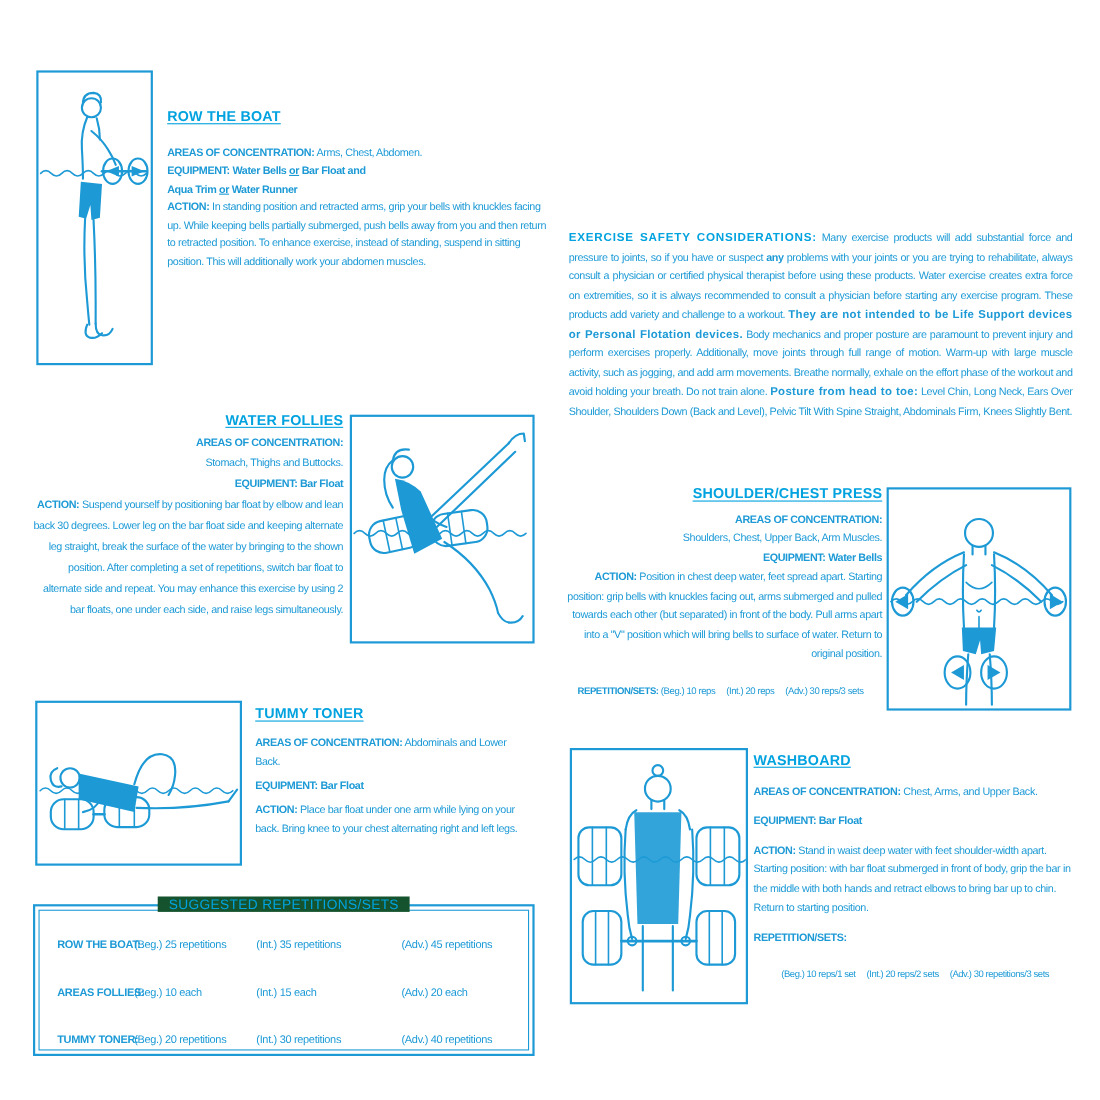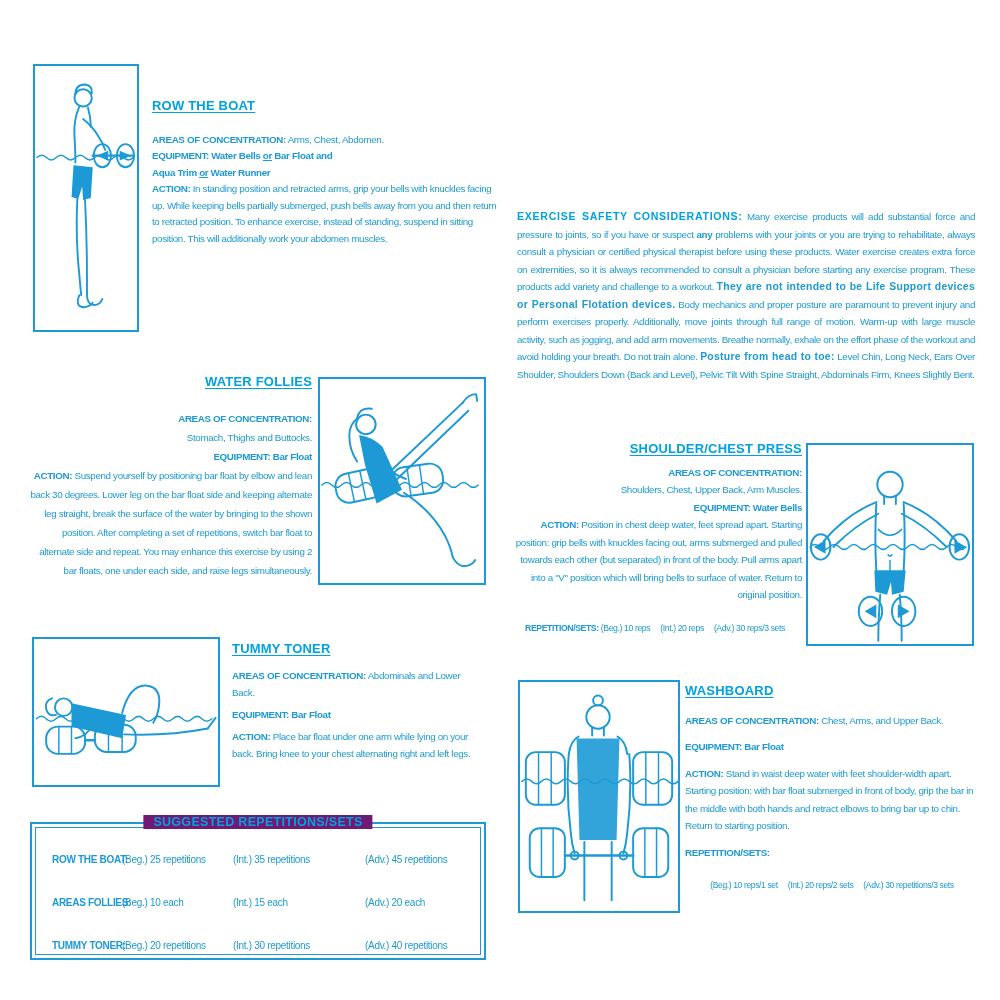--- a/index.html
+++ b/index.html
@@ -22,21 +22,21 @@
   #rtb-illus { left:33px; top:64px; width:106px; height:268px; }
   #rtb-text  { left:152px; top:62px; width:352px; line-height:16.5px; }
   #rtb-text .title { margin-bottom:17px;margin-top:36px; }
 
   #safety { left:517px; top:208px; width:458px; line-height:17.5px; text-align:justify; }
   .safety-label { font-weight:bold; font-size:10.6px; letter-spacing:0.7px; color:var(--header); }
   .emph { font-weight:bold; font-size:10.4px; letter-spacing:0.3px; }
   .emph-sm { font-weight:bold; }
 
   #wf-text  { left:28px; top:372px; width:284px; line-height:19px; text-align:right; }
-  #wf-text .title { margin-bottom:18px; }
+  #wf-text .title { margin-bottom:2px; }
   #wf-illus { left:318px; top:377px; width:168px; height:208px; }
 
   #scp-text  { left:508px; top:440px; width:294px; line-height:17.5px; text-align:right; }
   #scp-text .title { margin-bottom:6px; }
   #scp-illus { left:806px; top:443px; width:168px; height:203px; }
   .reps-line { text-align:center; white-space:nowrap; font-size:8.7px; letter-spacing:-0.4px; margin-top:16px; }
   .reps-line .gap { margin-left:10px; }
 
   #tt-illus { left:32px; top:637px; width:188px; height:150px; }
   #tt-text  { left:232px; top:640px; width:250px; line-height:17px; }
@@ -46,21 +46,21 @@
   #wb-illus { left:518px; top:680px; width:162px; height:233px; }
   #wb-text  { left:685px; top:682px; width:294px; line-height:17.5px; }
   #wb-text .title { margin-bottom:12px; }
   #wb-text .ln { margin-bottom:9px; }
   #wb-text .reps-line { font-size:8.6px; }
 
   .tbl { position:absolute; left:30px; top:822px; width:456px; height:138px;
          border:2px solid var(--ink); box-sizing:border-box; }
   .tbl-inner { position:absolute; inset:3px; border:1.5px solid var(--ink); }
   .legend { position:absolute; top:-9px; left:50%; transform:translateX(-50%);
-            background:#701a75; padding:0 10px; font-weight:bold; font-size:12.5px;
+            background:#14532d; padding:0 10px; font-weight:normal; font-size:12.5px;
             letter-spacing:0.3px; white-space:nowrap; color:var(--header); }
   .trow { position:absolute; left:0; right:0; height:15px; font-size:10px; letter-spacing:-0.3px; }
   .trow .c { position:absolute; white-space:nowrap; }
   .c0 { left:20px; font-weight:bold; }
   .c1 { left:90px; }
   .c2 { left:201px; }
   .c3 { left:333px; }
 </style>
 </head>
 <body>

